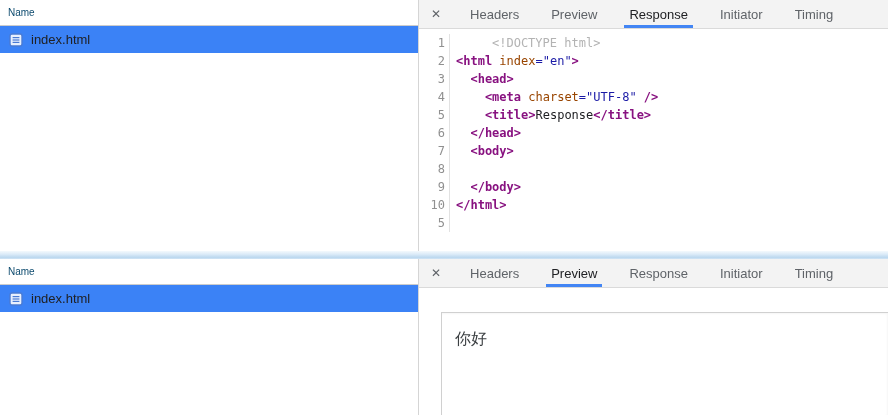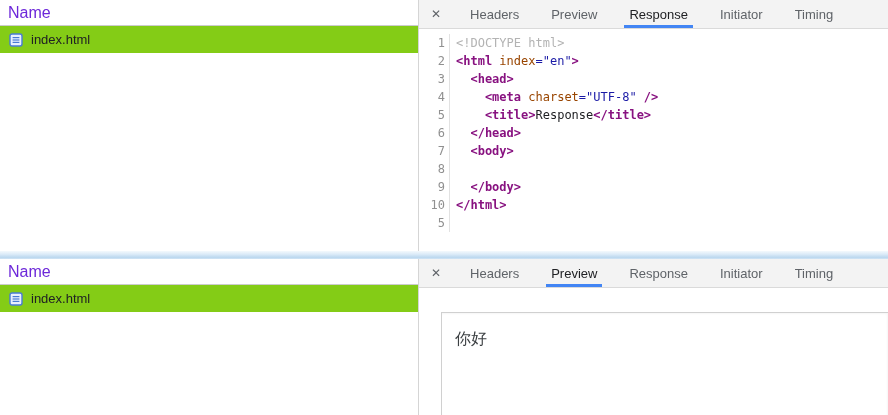--- a/index.html
+++ b/index.html
@@ -8,39 +8,39 @@
   }
   *{margin:0;padding:0;box-sizing:border-box;}
   body{font-family:"Liberation Sans","DejaVu Sans",sans-serif;background:#fff;}
   .screen{position:relative;width:888px;height:415px;overflow:hidden;background:#fff;}
   .half{display:flex;width:100%;}
   .half-top{height:251px;}
   .half-bottom{height:156px;}
   .seam{height:8px;width:100%;background:linear-gradient(180deg,#f4f9fd 0%,#dcebf8 40%,#bcd8ef 80%,#d2e5f5 100%);}
   
   .files{width:419px;flex:none;background:#fff;border-right:1px solid #d5d5d5;display:flex;flex-direction:column;}
-  .files-header{height:26px;line-height:25px;padding-left:8px;font-size:16px;color:#6d28d9;border-bottom:1px solid #ccc;background:#fff;}
-  .file-row{height:27px;display:flex;align-items:center;gap:8px;padding-left:9px;background:#84cc16;font-size:13px;color:#202124;cursor:default;}
+  .files-header{height:26px;line-height:25px;padding-left:8px;font-size:10px;color:#0c4a6e;border-bottom:1px solid #ccc;background:#fff;}
+  .file-row{height:27px;display:flex;align-items:center;gap:8px;padding-left:9px;background:#3b82f6;font-size:13px;color:#202124;cursor:default;}
   .doc-icon{display:inline-flex;width:14px;height:14px;flex:none;}
   .file-label{white-space:nowrap;}
   
   .detail{flex:1;min-width:0;display:flex;flex-direction:column;background:#fff;}
   .tabbar{height:29px;flex:none;background:#f3f3f3;border-bottom:1px solid #dadada;display:flex;align-items:stretch;}
   .close{display:flex;align-items:center;justify-content:center;padding:0 13px 0 12px;font-size:12px;color:#5f6368;cursor:pointer;}
   .tabs{display:flex;align-items:stretch;text-align:center;}
   .tab{display:flex;align-items:center;margin:0 11px;padding:0 5px;font-size:13px;color:#5f6368;border-bottom:3px solid transparent;padding-top:3px;cursor:pointer;white-space:nowrap;}
   .tab.selected{color:#202124;border-bottom-color:var(--accent);}
   
   .code{flex:1;padding-top:5px;font-family:"DejaVu Sans Mono","Liberation Mono",monospace;font-size:12px;line-height:18px;overflow:hidden;}
   .code-line{display:flex;white-space:pre;}
   .ln{width:31px;flex:none;text-align:right;padding-right:4px;color:#909090;border-right:1px solid #e2e2e2;margin-right:6px;}
   .tk-tag{color:var(--tk-tag);font-weight:bold;}
   .tk-attr{color:var(--tk-attr);}
   .tk-value{color:var(--tk-value);}
-  .tk-doctype{color:var(--tk-doctype);}
+  .tk-doctype{color:var(--tk-doctype);margin-left:36px;}
   .tk-text{color:var(--tk-text);}
   
   .preview-area{flex:1;position:relative;background:#fff;}
   .preview-box{position:absolute;left:22px;top:24px;right:0;bottom:0;background:#fff;border:1px solid #d0d0d0;border-right:none;border-bottom:none;box-shadow:-1px 1px 2px rgba(0,0,0,0.04) inset;}
   .preview-text{padding:16px 0 0 13px;font-size:16px;color:#3c4043;}
 </style>
 </head>
 <body>
 
 <div class="screen">

